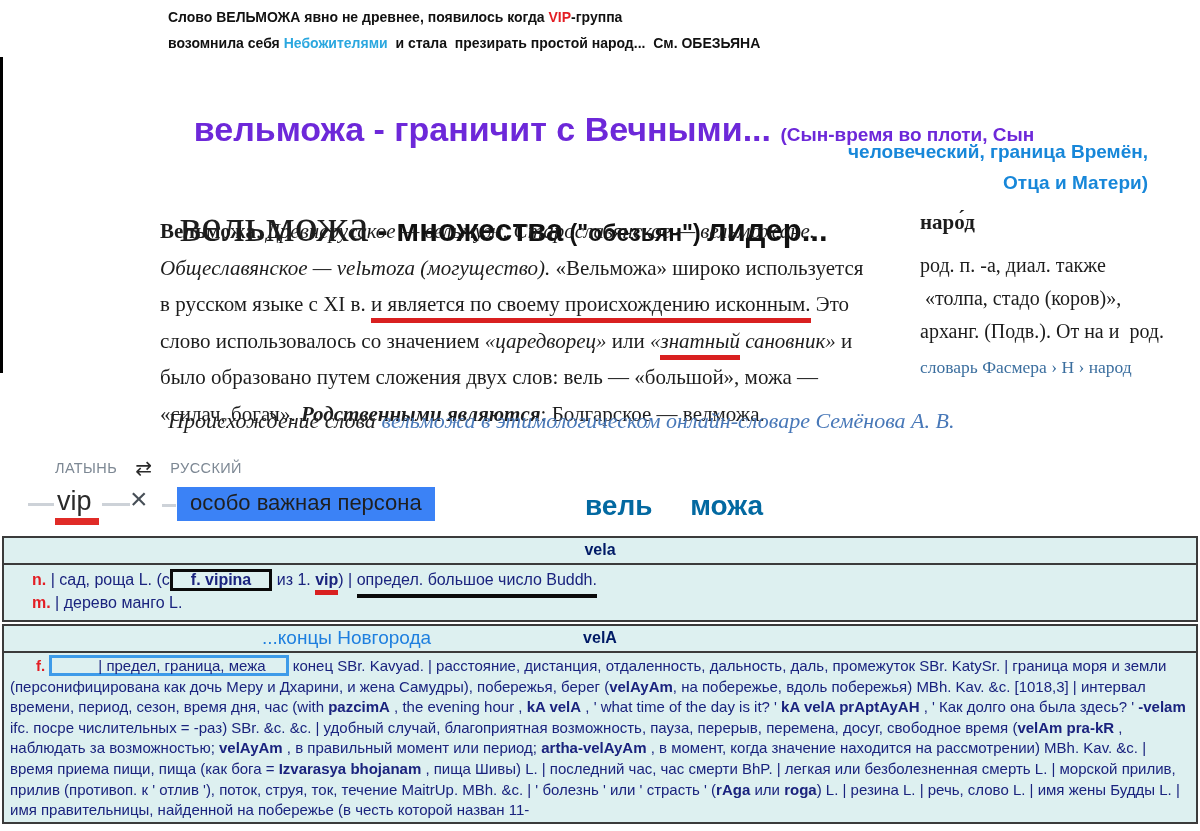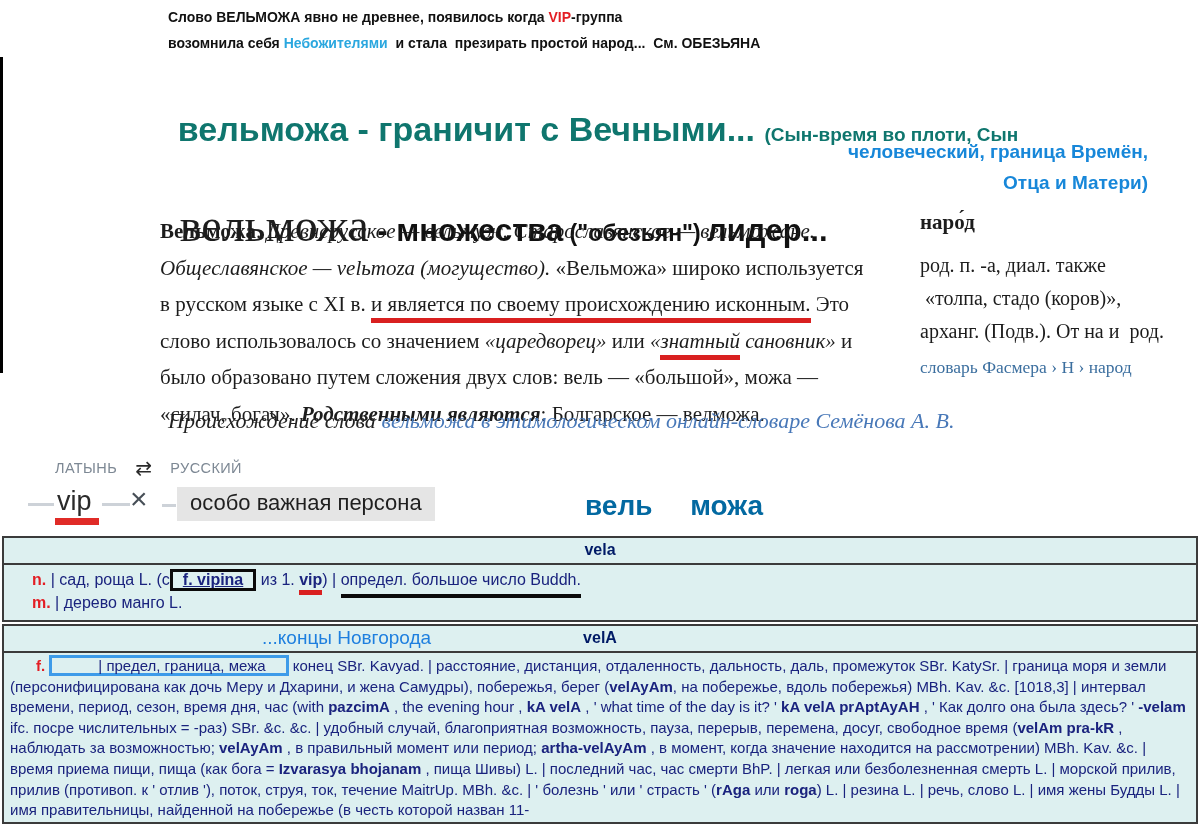--- a/index.html
+++ b/index.html
@@ -6,29 +6,29 @@
   .stage{position:relative;width:1200px;height:831px;background:#fff;overflow:hidden;
          font-family:"Liberation Sans","DejaVu Sans",sans-serif;color:#111;}
   
   .b{font-weight:bold;}
   .i{font-style:italic;}
   .c-red{color:#e31e24;}
   .c-skyblue{color:#2aa7df;}
   .c-link{color:#4878b8;}
   .u-red{border-bottom:5px solid #d92020;padding-bottom:2px;}
   .u-black{border-bottom:4px solid #0a0a0a;padding-bottom:6px;}
-  .box-black{display:inline-block;border:3px solid #0a0a0a;padding:0 10px;line-height:16px;font-weight:bold;text-decoration:underline;}
+  .box-black{display:inline-block;border:3px solid #0a0a0a;padding:0 18px;line-height:16px;font-weight:bold;}
   .box-blue{display:inline-block;border:3px solid #3d9be9;padding:0 20px;line-height:15px;}
   
   .intro{position:absolute;left:168px;top:4px;font-weight:bold;font-size:14px;line-height:26px;}
   .intro-line{white-space:pre;}
   
   .left-rule{position:absolute;left:0;top:57px;width:3px;height:316px;background:#000;}
   
-  .blue-heading{position:absolute;left:160px;top:92px;white-space:pre;color:#0f766e;}
+  .blue-heading{position:absolute;left:176px;top:92px;white-space:pre;color:#6d28d9;}
   .bh-main{font-size:34px;font-weight:bold;}
   .bh-tail{font-size:19px;font-weight:bold;}
   .blue-sub{position:absolute;right:52px;top:136px;width:460px;text-align:right;
             color:#1787d9;font-size:19px;font-weight:bold;line-height:31px;}
   
   .black-heading{position:absolute;left:162px;top:148px;white-space:pre;line-height:52px;}
   .hb-word{font-family:"Liberation Serif","DejaVu Serif",serif;font-size:46px;font-weight:normal;color:#1d1d1d;}
   .hb-dash{font-size:31px;font-weight:bold;}
   .hb-mid{font-size:31px;font-weight:bold;}
   .hb-paren{font-size:23px;font-weight:bold;}
@@ -45,21 +45,21 @@
   .narod-hw{font-weight:bold;font-size:21px;margin-bottom:14px;}
   .narod-line{font-size:20px;line-height:33px;white-space:pre;}
   .narod-crumb{margin-top:9px;font-size:17.5px;color:#3c6f9f;}
   
   .tr-langs{position:absolute;left:55px;top:460px;display:flex;gap:18px;align-items:center;
             font-size:14.5px;letter-spacing:.4px;color:#7d8894;}
   .tr-swap{font-size:20px;color:#2b2b2b;line-height:14px;}
   .tr-query{position:absolute;left:57px;top:486px;font-size:27px;color:#2a2a2a;}
   .tr-redbar{position:absolute;left:55px;top:518px;width:44px;height:7px;background:#e02b27;}
   .tr-close{position:absolute;left:130px;top:482px;font-size:30px;color:#474f57;font-weight:300;}
-  .tr-result{position:absolute;left:177px;top:487px;background:#e5e5e5;padding:3px 13px 5px 13px;
+  .tr-result{position:absolute;left:177px;top:487px;background:#3b82f6;padding:3px 13px 5px 13px;
              font-size:22px;color:#1f1f1f;}
   .dash{position:absolute;height:3px;background:#cdd2d8;}
   .dash1{left:28px;top:503px;width:26px;}
   .dash2{left:102px;top:503px;width:28px;}
   .dash3{left:162px;top:504px;width:14px;}
   
   .vel-mozha{position:absolute;left:585px;top:490px;font-size:28px;font-weight:bold;color:#0369a1;word-spacing:30px;white-space:pre;}
   
   .dict-table{position:absolute;left:2px;width:1192px;border:2px solid #3b3b3b;background:#ddf0f0;color:#1a237e;}
   .t1{top:536px;}

